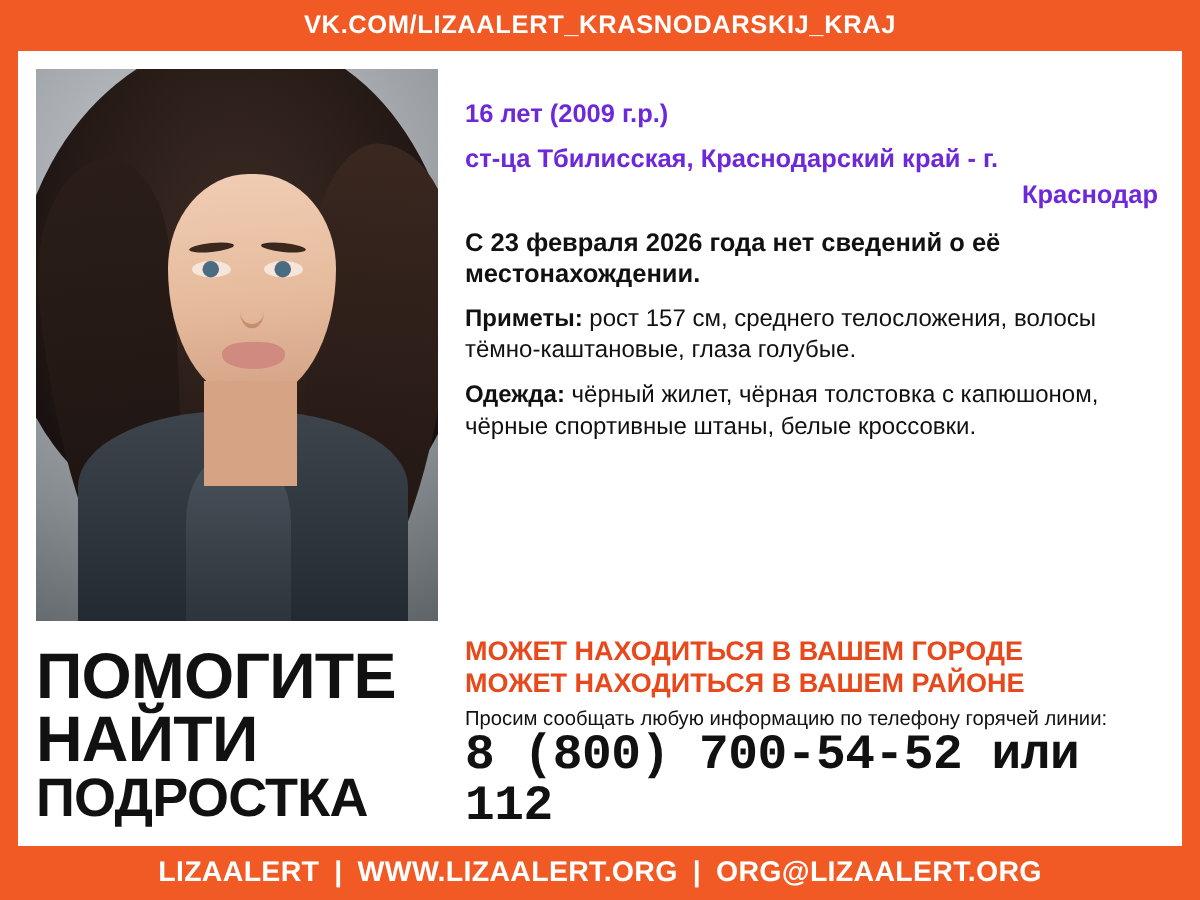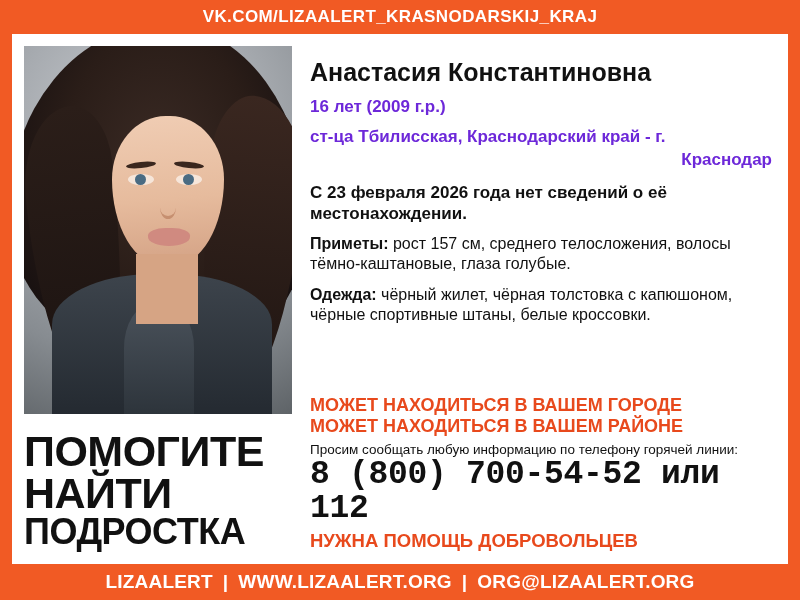--- a/index.html
+++ b/index.html
@@ -290,21 +290,20 @@
       <div class="help-block">
         <div class="help-1">ПОМОГИТЕ</div>
         <div class="help-2">НАЙТИ</div>
         <div class="help-3">ПОДРОСТКА</div>
       </div>
 
     </div>
 
     <div class="right-col">
 
-      <div class="name-first">Анастасия Константиновна</div>
 
       <div class="line-bold">16 лет (2009 г.р.)</div>
       <div class="line-bold">ст-ца Тбилисская, Краснодарский край - г.</div>
       <div class="line-bold tight">Краснодар</div>
 
       <div class="missing">С 23 февраля 2026 года нет сведений о её местонахождении.</div>
 
       <div class="para">
         <b>Приметы:</b><span> рост 157 см, среднего телосложения, волосы тёмно-каштановые, глаза голубые.</span>
       </div>
@@ -312,21 +311,20 @@
       <div class="para">
         <b>Одежда:</b><span> чёрный жилет, чёрная толстовка с капюшоном, чёрные спортивные штаны, белые кроссовки.</span>
       </div>
 
       <div class="spacer"></div>
 
       <div class="alert-line">МОЖЕТ НАХОДИТЬСЯ В ВАШЕМ ГОРОДЕ</div>
       <div class="alert-line">МОЖЕТ НАХОДИТЬСЯ В ВАШЕМ РАЙОНЕ</div>
       <div class="hotline-label">Просим сообщать любую информацию по телефону горячей линии:</div>
       <div class="phone">8 (800) 700-54-52 или 112</div>
-      <div class="volunteers">НУЖНА ПОМОЩЬ ДОБРОВОЛЬЦЕВ</div>
 
     </div>
 
   </div>
 
   <div class="bottom-banner">
     <span>LIZAALERT</span>
     <span class="sep">|</span>
     <span>WWW.LIZAALERT.ORG</span>
     <span class="sep">|</span>

